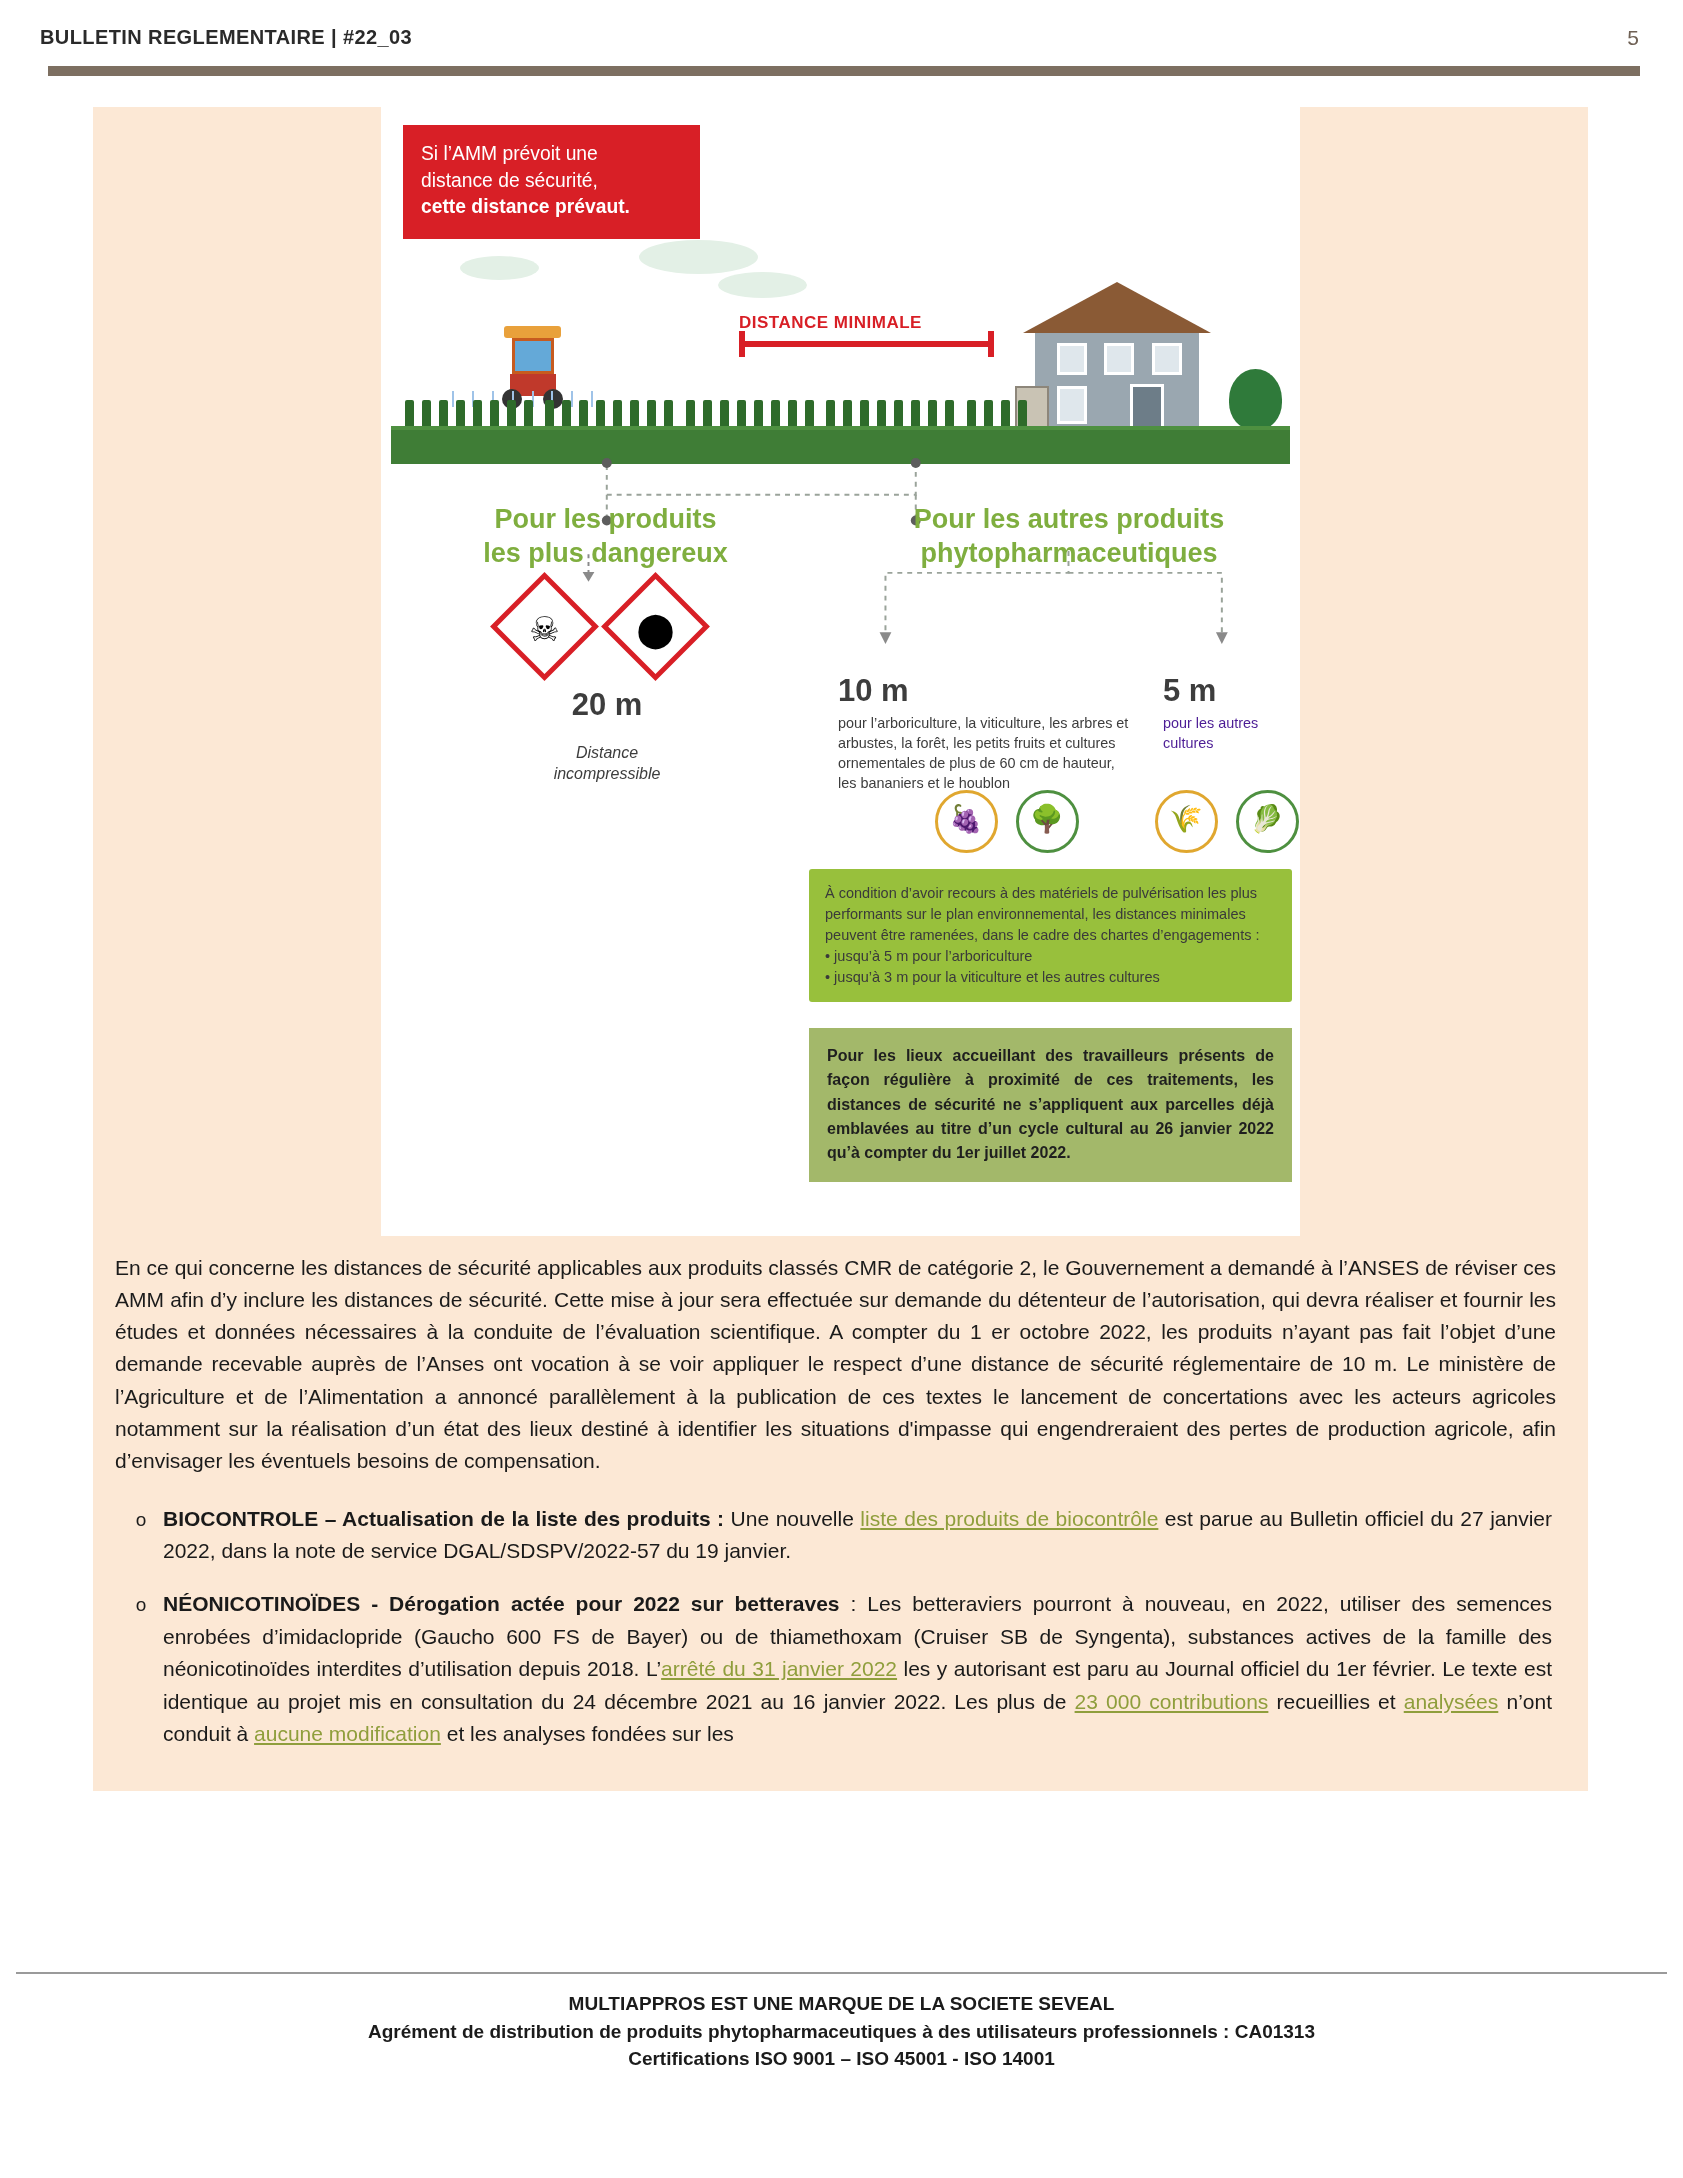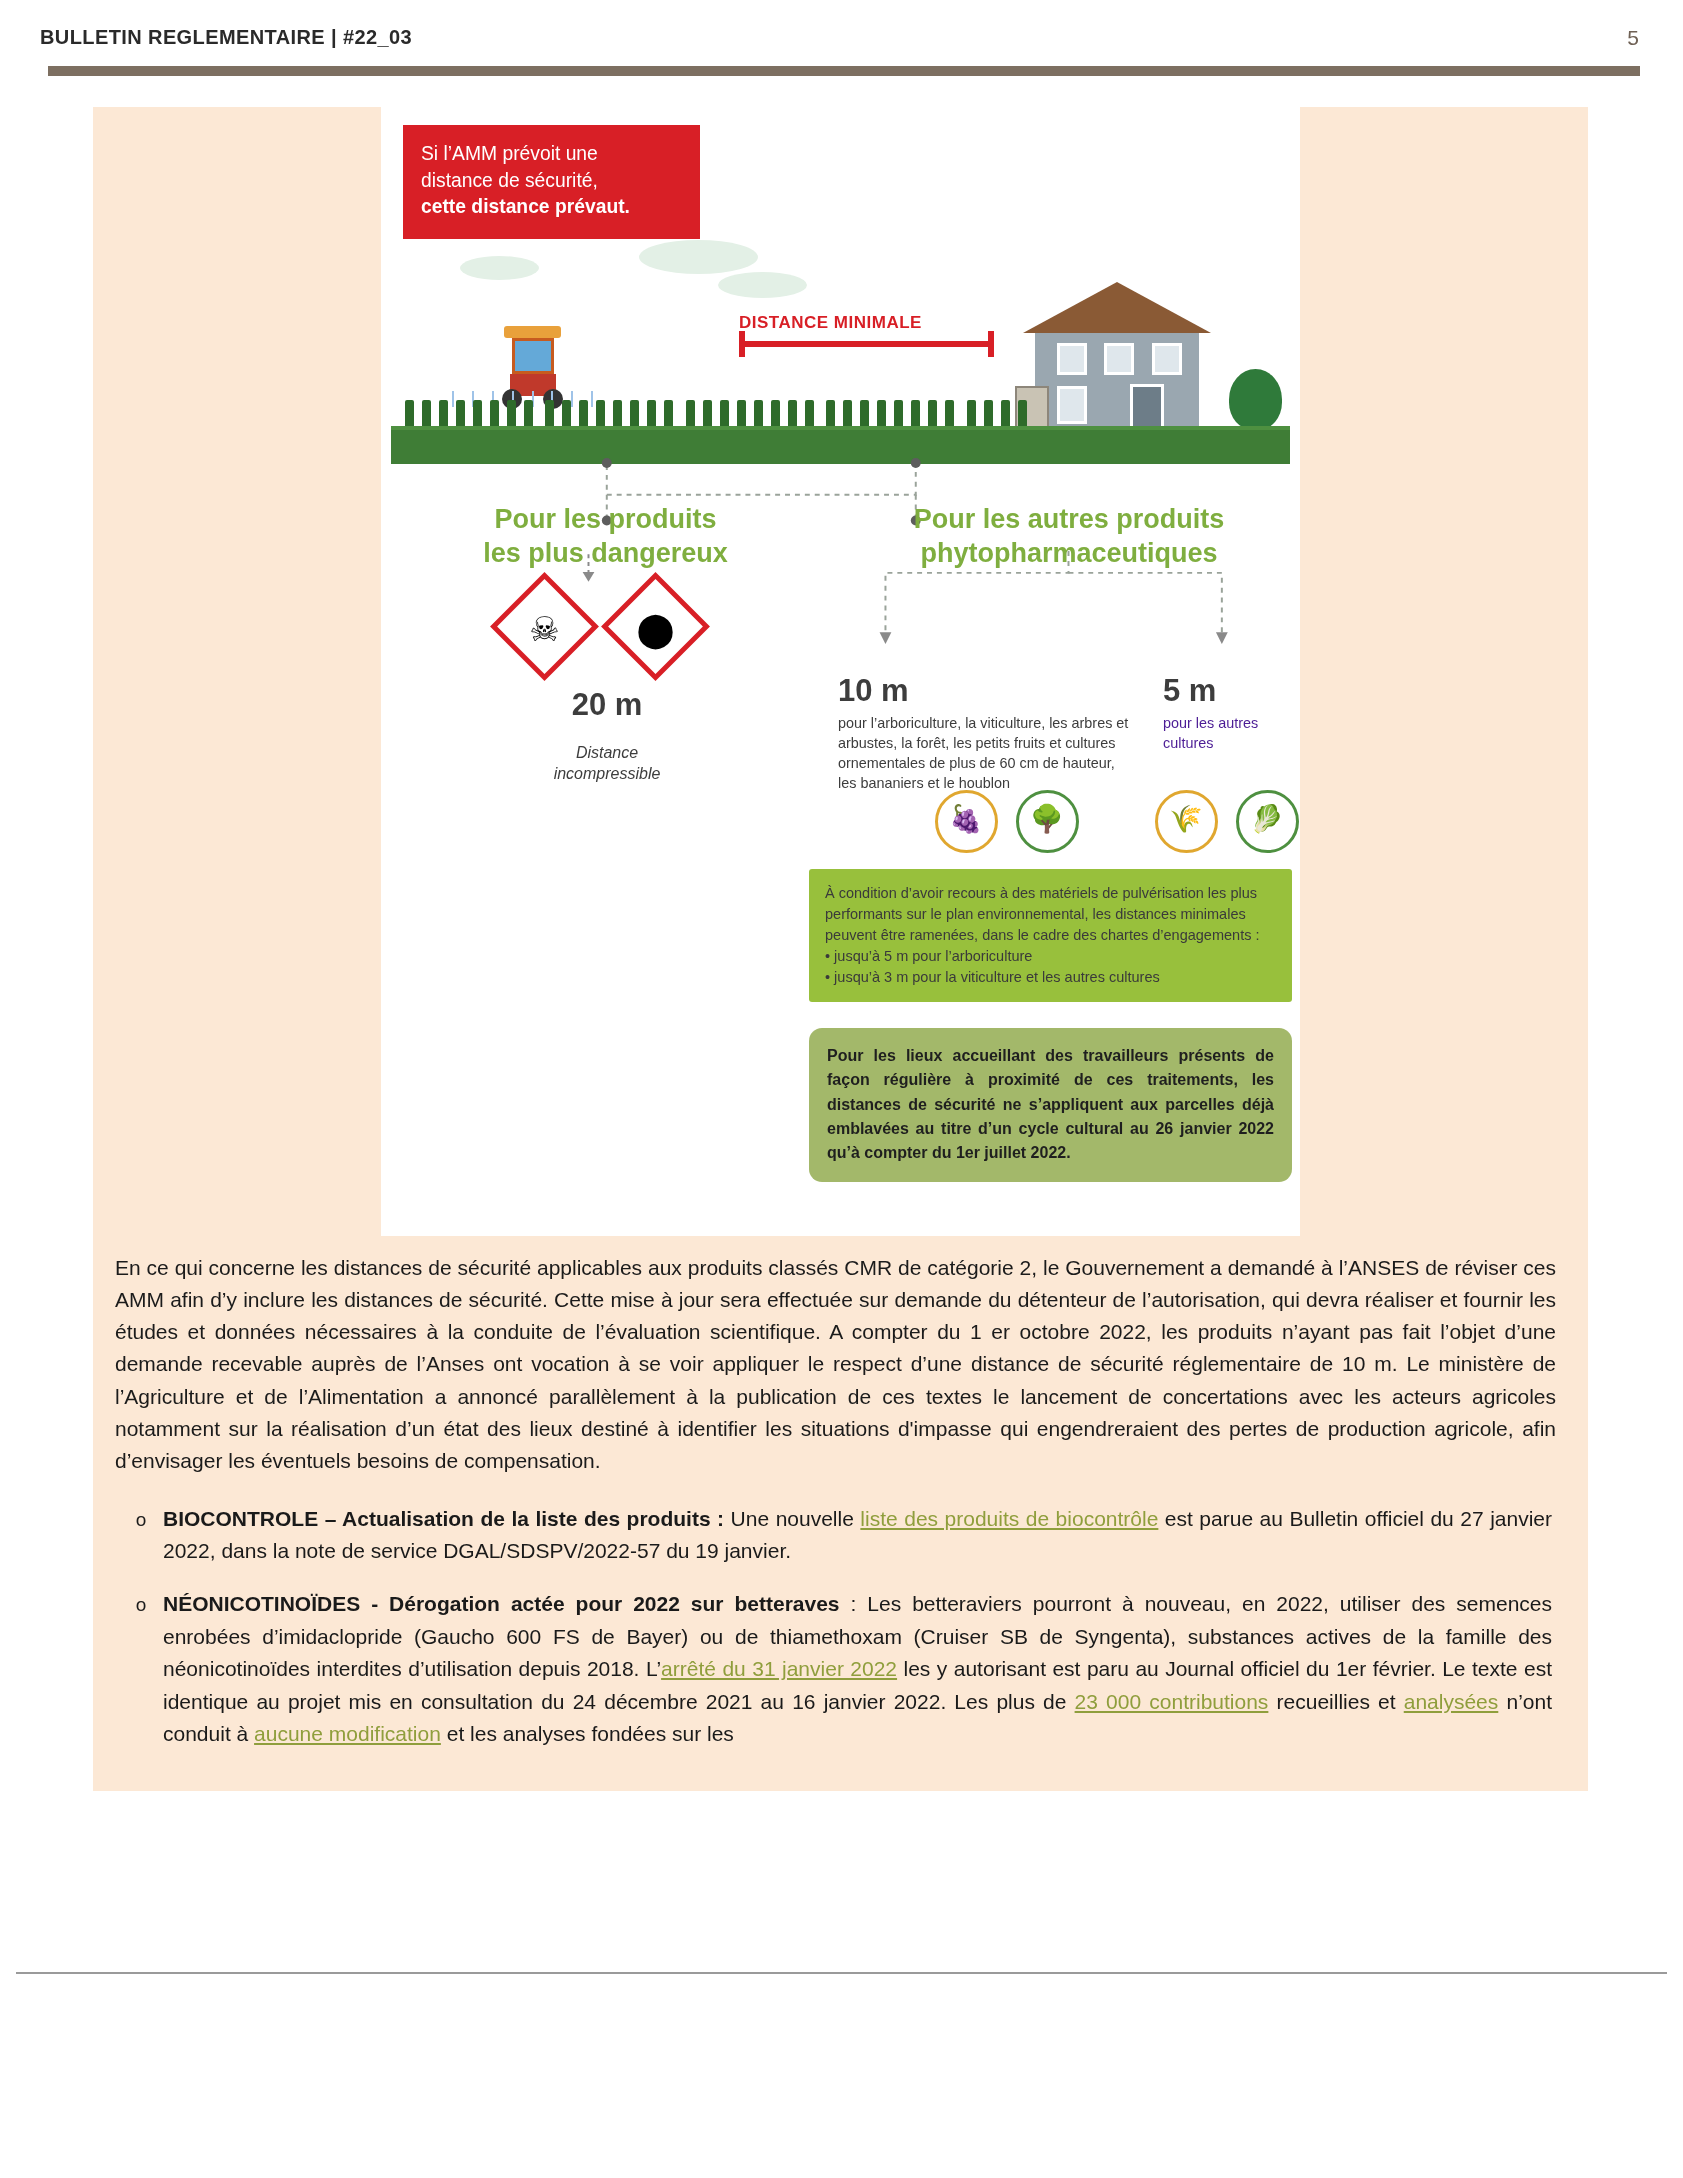--- a/index.html
+++ b/index.html
@@ -303,21 +303,21 @@
     left: 428px;
     top: 921px;
     width: 483px;
     background: #a3b86a;
     color: #1f1f1f;
     font-size: 16px;
     font-weight: bold;
     line-height: 1.52;
     padding: 16px 18px;
     box-sizing: border-box;
-    border-radius: 13px;
+    border-radius: 0;
     text-align: justify;
   }
 
   
   .body-text {
     padding: 16px 32px 10px 22px;
     font-size: 21px;
     line-height: 1.53;
     color: #1b1b1b;
     text-align: justify;
@@ -534,15 +534,20 @@
 
       <div class="bullet">
         <div class="marker">o</div>
         <div class="btext"><b>NÉONICOTINOÏDES - Dérogation actée pour 2022 sur betteraves</b><span> : Les betteraviers pourront à nouveau, en 2022, utiliser des semences enrobées d’imidaclopride (Gaucho 600 FS de Bayer) ou de thiamethoxam (Cruiser SB de Syngenta), substances actives de la famille des néonicotinoïdes interdites d’utilisation depuis 2018. L’</span><a class="lnk" href="#">arrêté du 31 janvier 2022</a><span> les y autorisant est paru au Journal officiel du 1er février. Le texte est identique au projet mis en consultation du 24 décembre 2021 au 16 janvier 2022. Les plus de </span><a class="lnk" href="#">23 000 contributions</a><span> recueillies et </span><a class="lnk" href="#">analysées</a><span> n’ont conduit à </span><a class="lnk" href="#">aucune modification</a><span> et les analyses fondées sur les</span></div>
       </div>
 
     </div>
   </div>
 
   <div class="footer-rule"></div>
+  <div class="footer">
+    <div>MULTIAPPROS EST UNE MARQUE DE LA SOCIETE SEVEAL</div>
+    <div>Agrément de distribution de produits phytopharmaceutiques à des utilisateurs professionnels : CA01313</div>
+    <div>Certifications ISO 9001 – ISO 45001 - ISO 14001</div>
+  </div>
 
 </div>
 
 
 </body></html>

